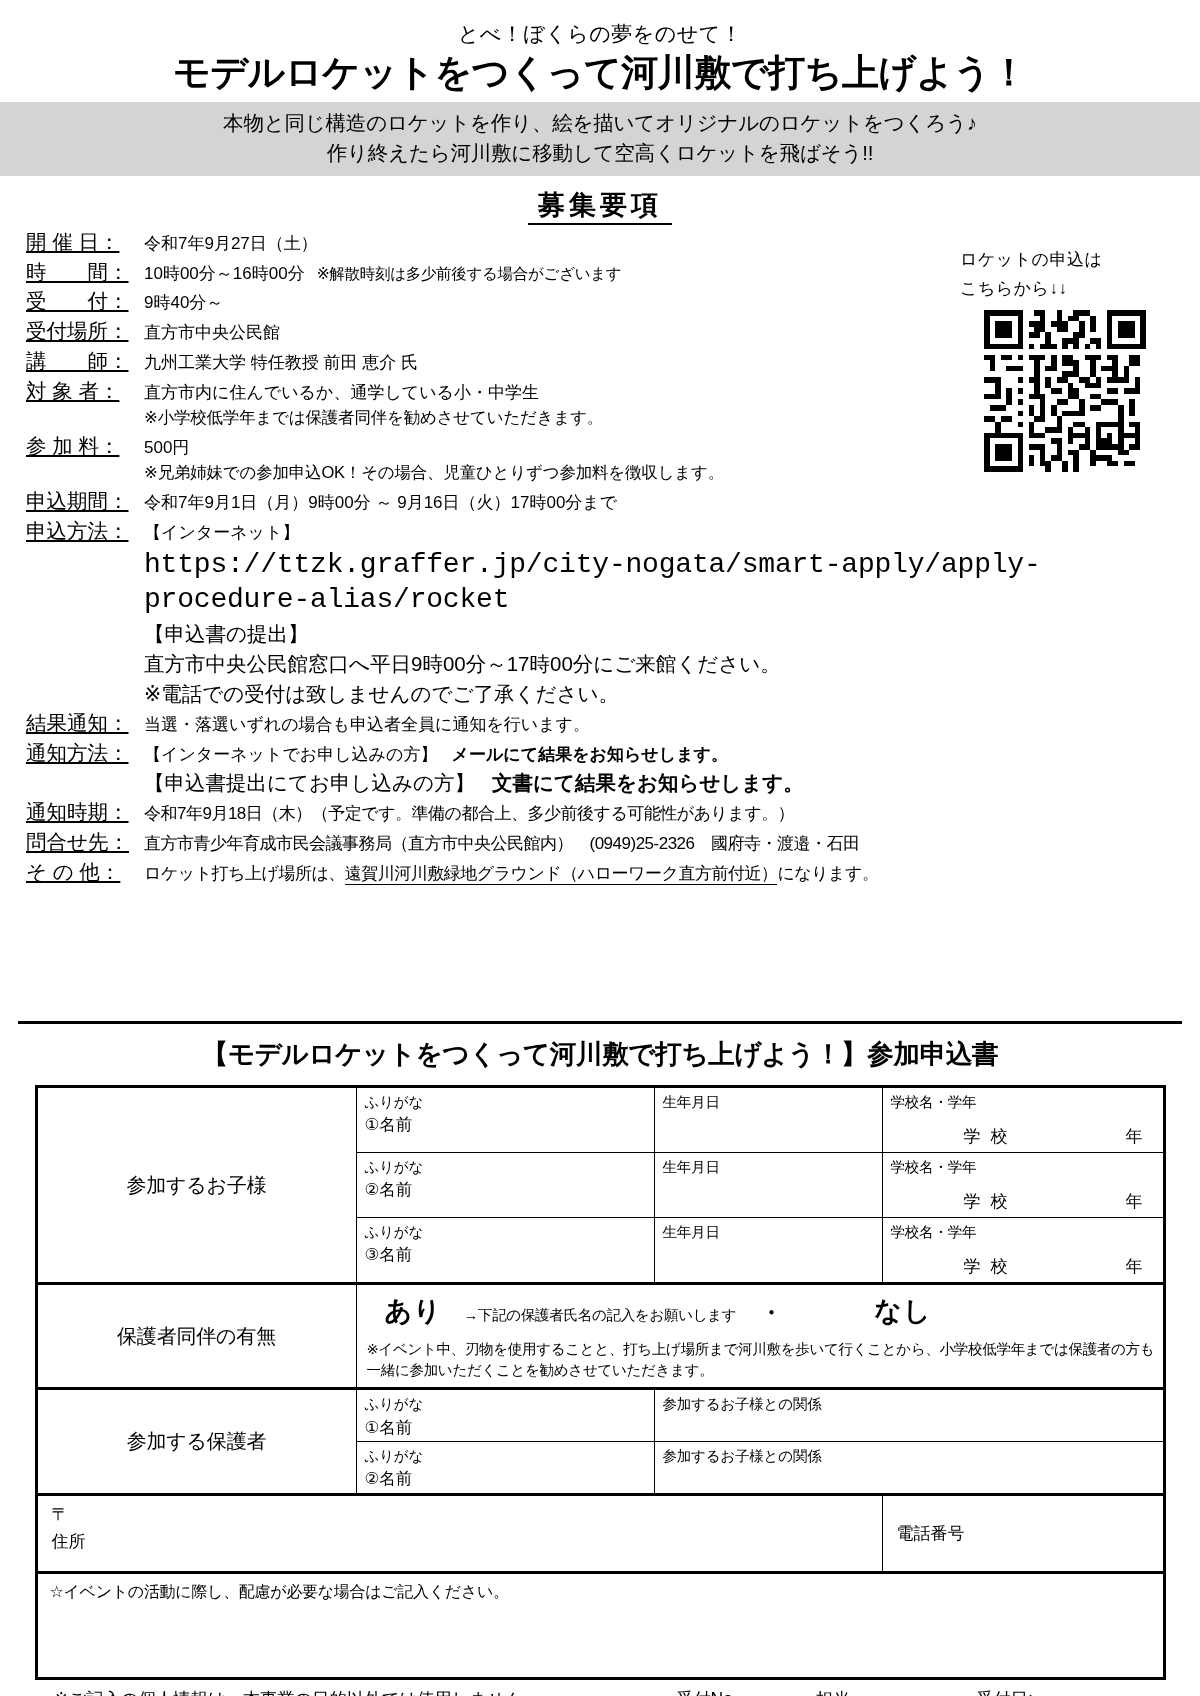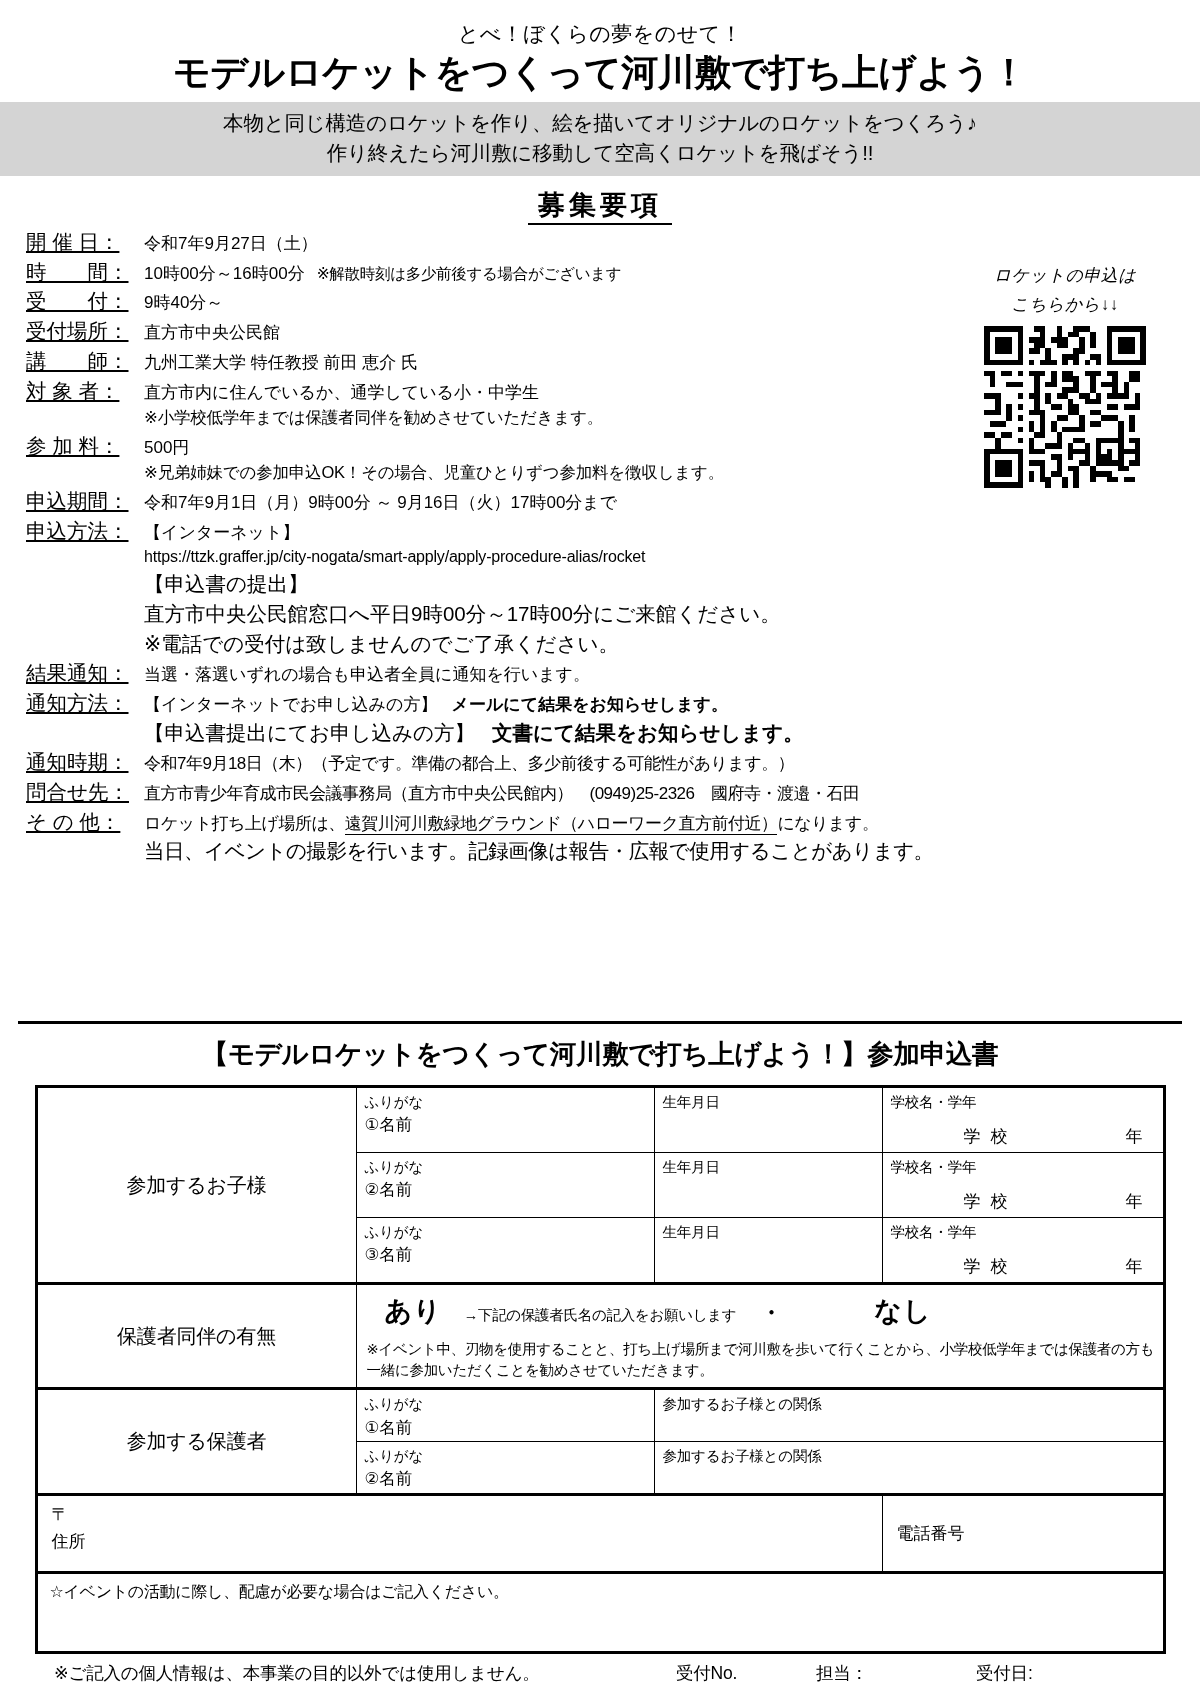--- a/index.html
+++ b/index.html
@@ -74,21 +74,21 @@
     flex: 0 0 118px;
     font-size: 20.5px;
     white-space: nowrap;
     letter-spacing: 0px;
     text-decoration: underline;
   }
   .value {
     font-size: 17px;
     letter-spacing: 0px;
   }
-  .value.url { font-size: 16px; letter-spacing: -0.2px; }
+  .value.url { font-size: 28px; letter-spacing: -0.2px; font-family: Liberation Mono, monospace; }
   .note {
     padding-left: 118px;
     font-size: 16.5px;
     line-height: 1.3;
     margin-bottom: 4px;
     letter-spacing: -0.2px;
   }
   .sub-line {
     padding-left: 118px;
     font-size: 20.5px;
@@ -101,24 +101,23 @@
     margin-left: 12px;
   }
   .u-line { border-bottom: 1.5px solid #000; padding-bottom: 1px; }
   .bold-in { font-weight: bold; }
   .tight { letter-spacing: -0.5px; }
 
   
   .qr-block {
     position: absolute;
     right: 30px;
-    top: 262px;
+    top: 246px;
     width: 210px;
-    text-align: center;
-    font-style: italic;
+    text-align: left;
   }
   .qr-cap {
     font-size: 17px;
     line-height: 1.7;
     letter-spacing: 0.5px;
   }
   .qr-img {
     width: 162px;
     height: 162px;
     margin: 6px auto 0 auto;
@@ -451,21 +450,20 @@
     <div class="label">問合せ先：</div>
     <div class="value tight">直方市青少年育成市民会議事務局（直方市中央公民館内）　(0949)25-2326　國府寺・渡邉・石田</div>
   </div>
 
   <div class="row">
     <div class="label">そ の 他：</div>
     <div class="value tight">
       <span>ロケット打ち上げ場所は、</span><span class="u-line">遠賀川河川敷緑地グラウンド（ハローワーク直方前付近）</span><span>になります。</span>
     </div>
   </div>
-  <div class="sub-line tight">当日、イベントの撮影を行います。記録画像は報告・広報で使用することがあります。</div>
 </div>
 
 <div class="form-wrap">
   <div class="form-title">【モデルロケットをつくって河川敷で打ち上げよう！】参加申込書</div>
 
   <table class="appform">
     <colgroup>
       <col style="width:320px">
         <col style="width:298px">
         <col style="width:228px">
@@ -580,21 +578,21 @@
         <div class="addr-zip">〒</div>
         <div class="addr-lbl" style="padding-bottom:18px">住所</div>
       </td>
       <td class="thick-top thick-right">
         <div class="tel-lbl" style="padding-top:26px">電話番号</div>
       </td>
     </tr>
 
     <tr>
       <td class="thick-top thick-left thick-bottom thick-right" colspan="4">
-        <div class="free-note" style="padding-bottom:48px">☆イベントの活動に際し、配慮が必要な場合はご記入ください。</div>
+        <div class="free-note" style="padding-bottom:74px">☆イベントの活動に際し、配慮が必要な場合はご記入ください。</div>
       </td>
     </tr>
   </tbody>
     </table>
 
   <div class="footer-row">
     <div class="f-privacy">※ご記入の個人情報は、本事業の目的以外では使用しません。</div>
     <div class="f-no">受付No.</div>
     <div class="f-tan">担当：</div>
     <div class="f-date">受付日:</div>

